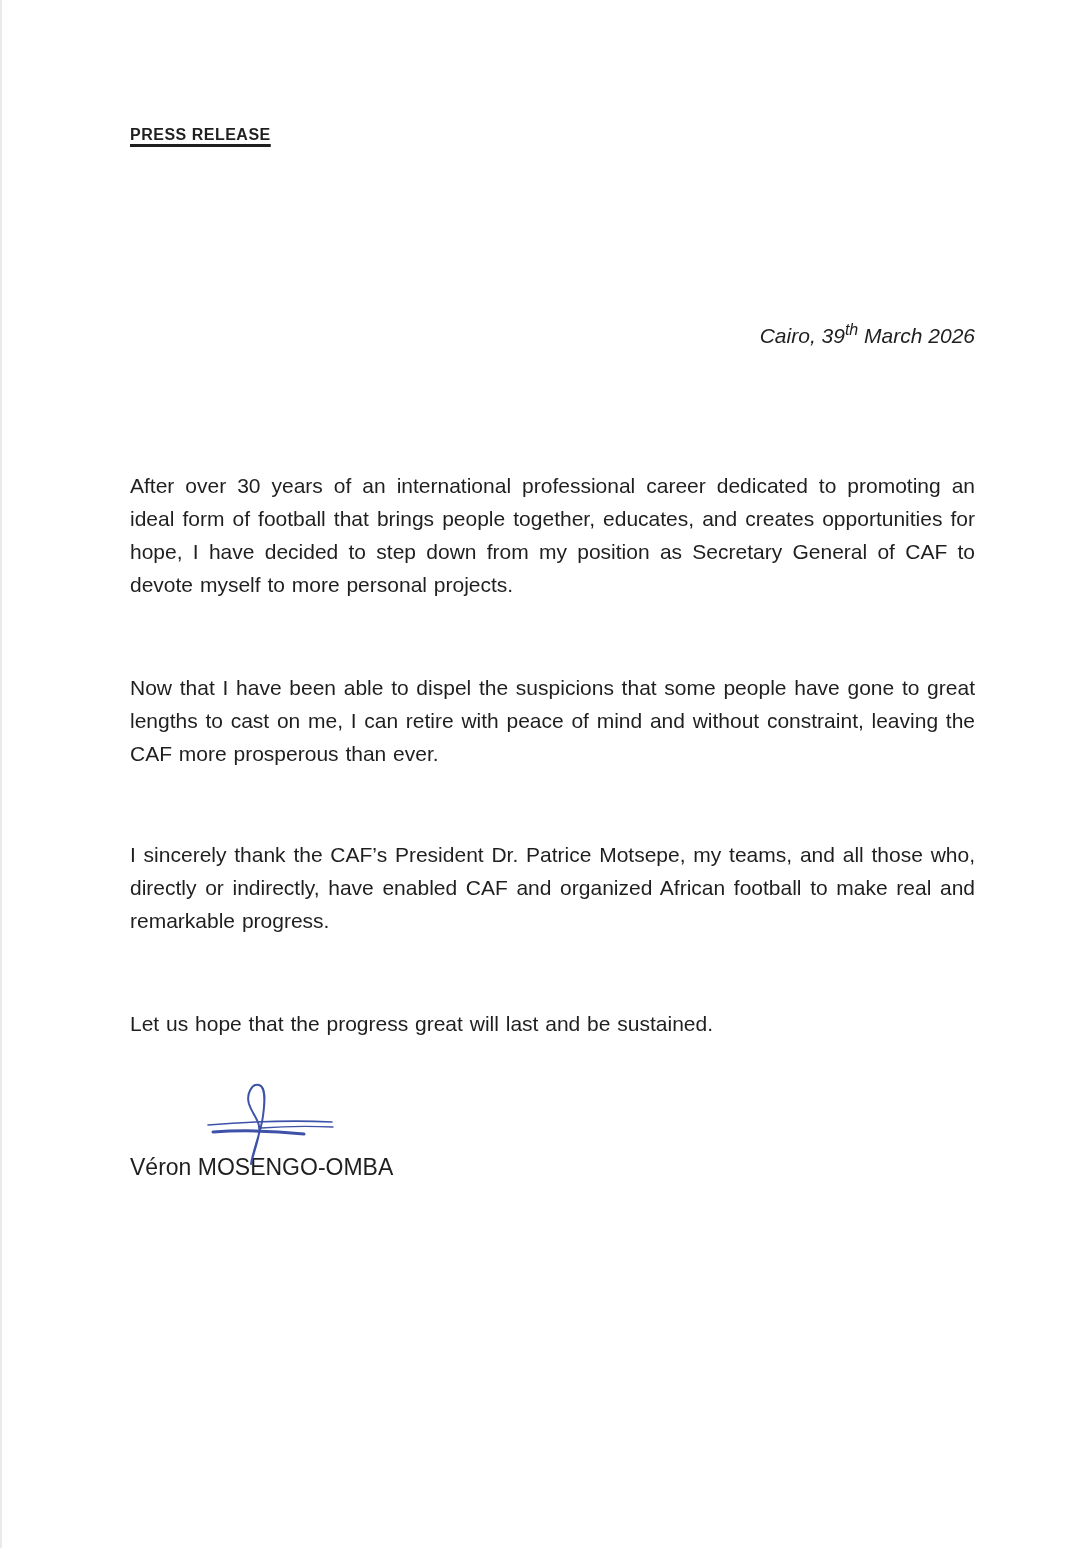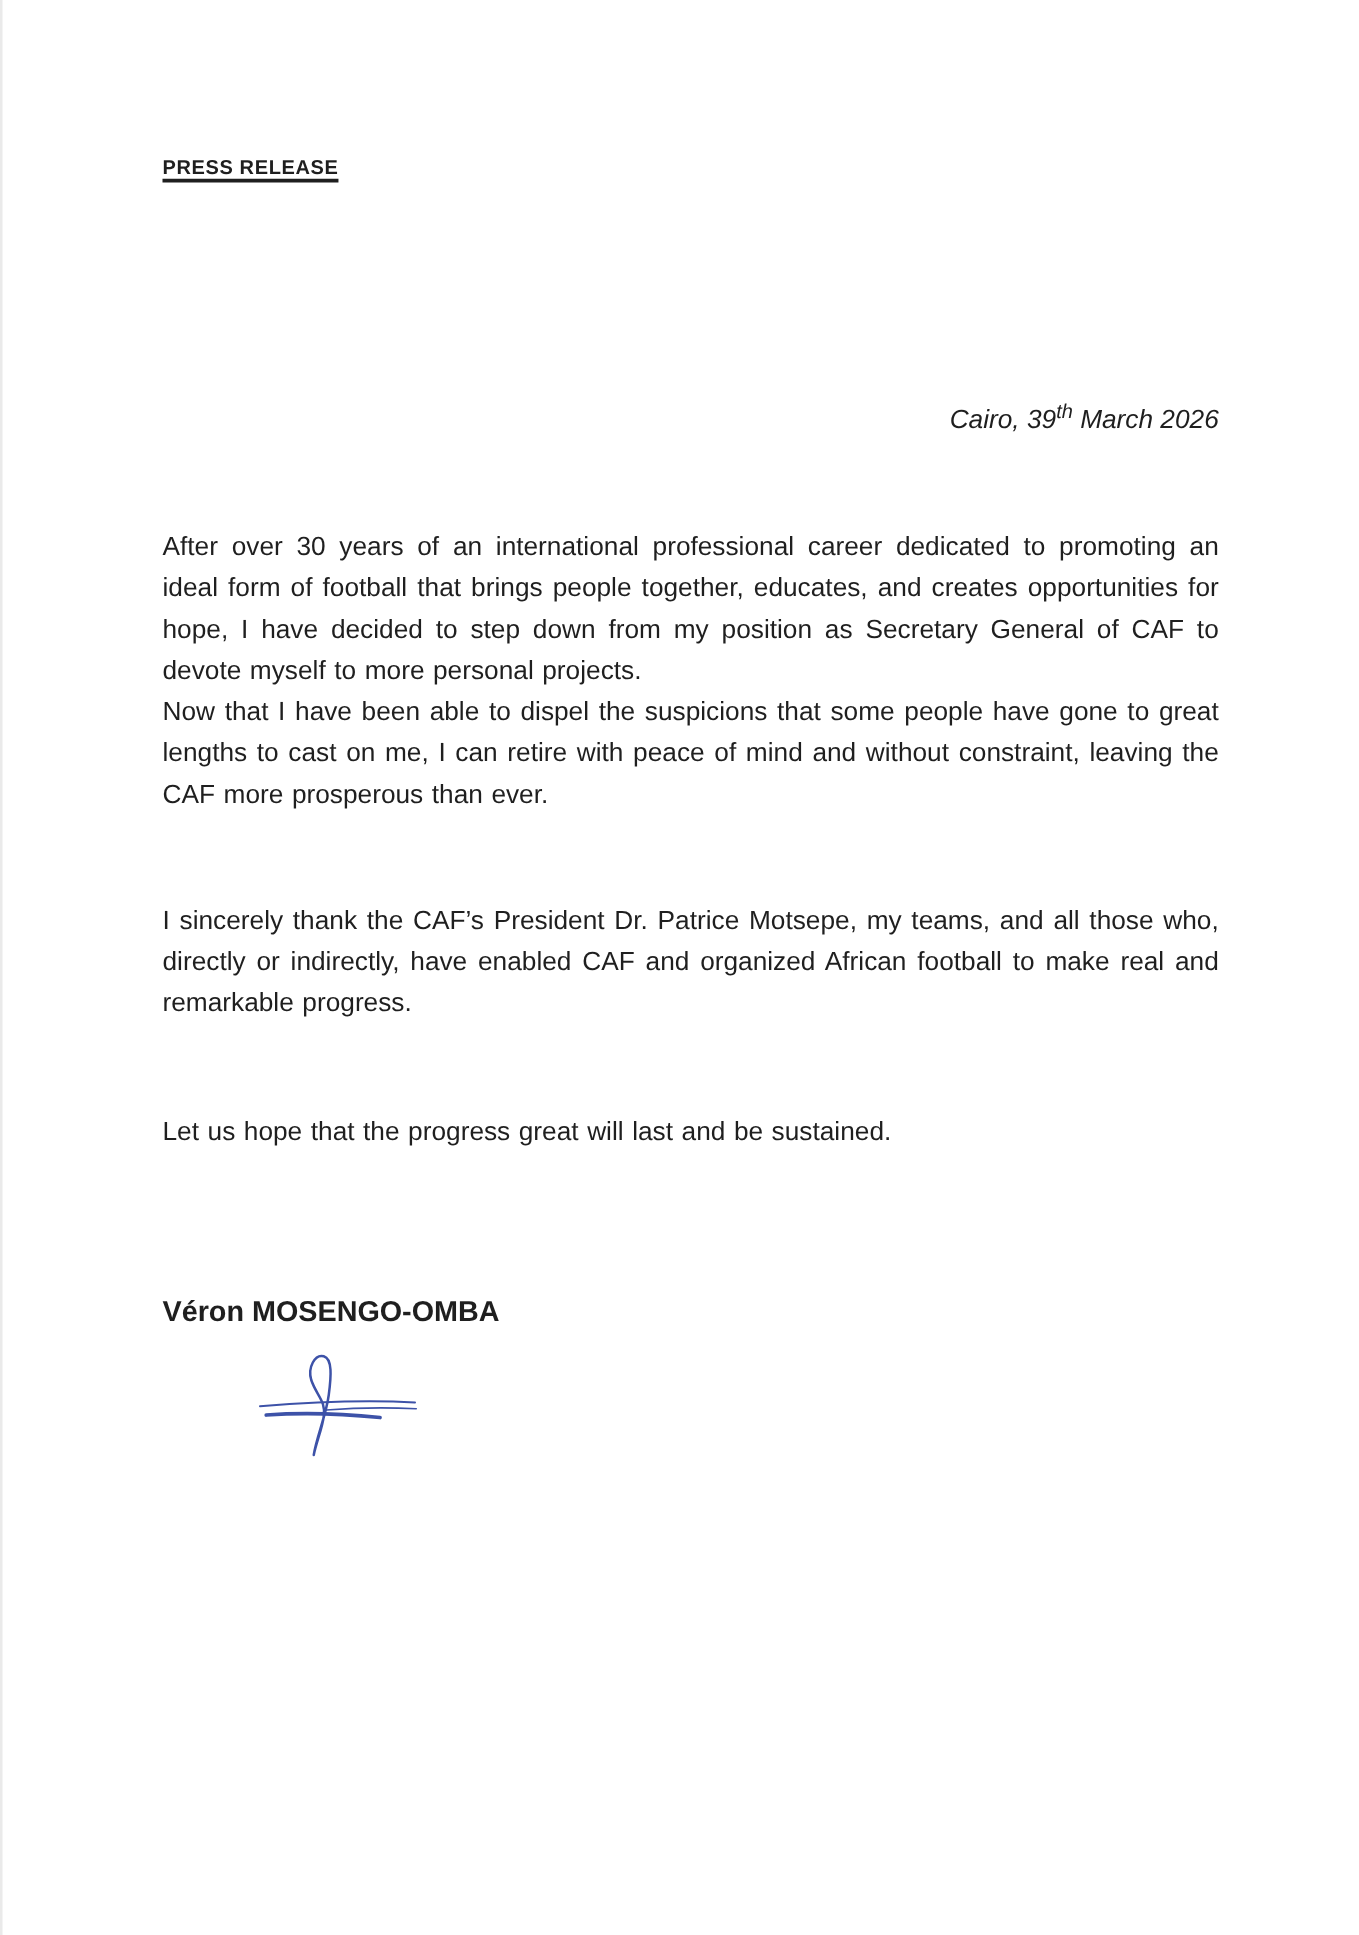--- a/index.html
+++ b/index.html
@@ -48,29 +48,29 @@
     vertical-align: super;
     line-height: 0;
   }
   .body-paragraph {
     font-size: 21px;
     line-height: 33px;
     text-align: justify;
     margin: 0;
     word-spacing: 1px;
   }
-  .p1 { margin-top: 70px; }
-  .p2 { }
+  .p1 { margin-top: 118px; }
+  .p2 { margin-top: 70px; }
   .p3 { margin-top: 68px; }
   .p4 { margin-top: 70px; text-align: left; }
   .signatory-name {
     margin-top: 112px;
     font-size: 23px;
     line-height: 30px;
-    font-weight: bold;
+    font-weight: normal;
   }
   .signature {
     position: absolute;
     left: 205px;
     top: 1078px;
     width: 130px;
     height: 88px;
   }
   .signature svg {
     width: 100%;

